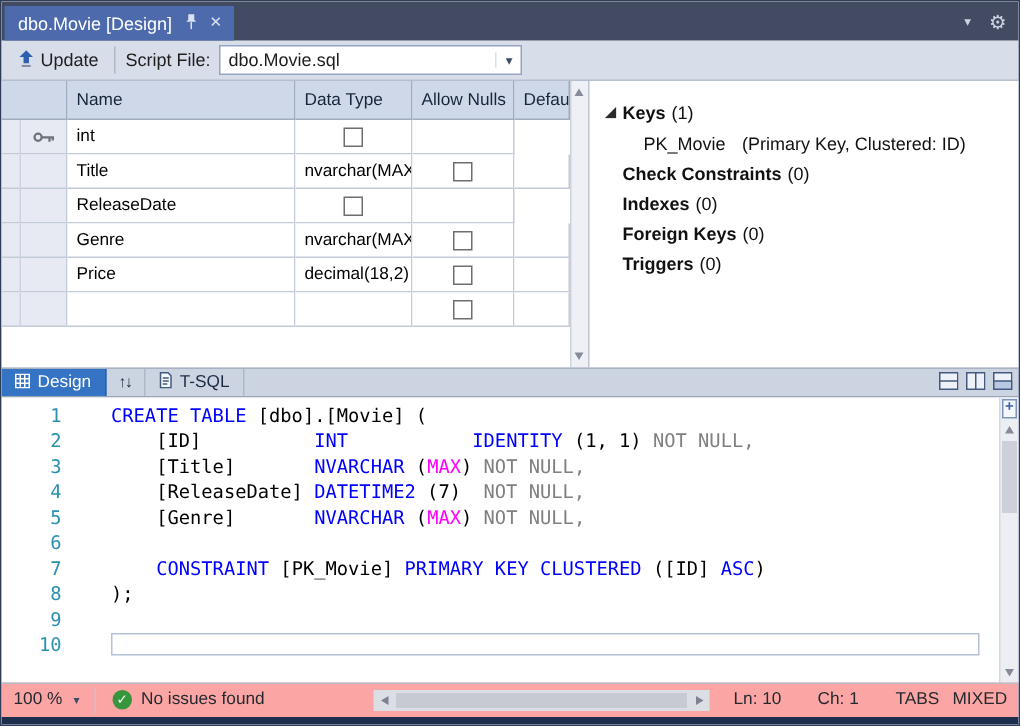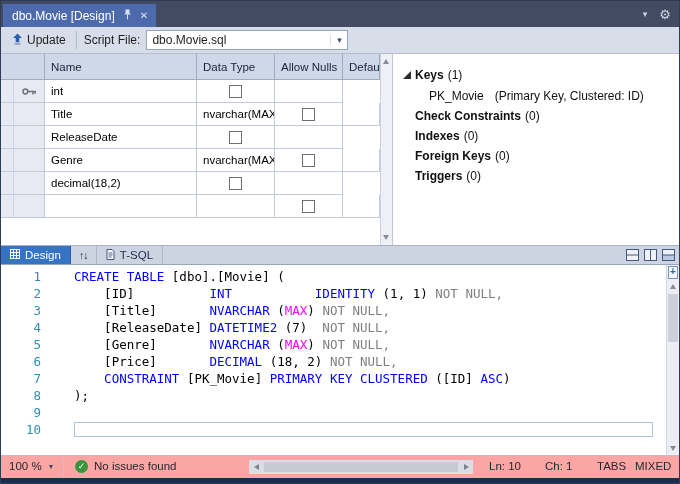--- a/index.html
+++ b/index.html
@@ -195,20 +195,21 @@
             <div class="cell name">Genre</div>
             <div class="cell type">nvarchar(MAX)</div>
             <div class="cell nulls">
               <span class="checkbox"></span>
             </div>
             <div class="cell default"></div>
           </div>
           <div class="grid-row">
             <div class="cell gutter"></div>
             <div class="cell selector"></div>
+            <div class="cell name">Price</div>
             <div class="cell type">decimal(18,2)</div>
             <div class="cell nulls">
               <span class="checkbox"></span>
             </div>
             <div class="cell default"></div>
           </div>
           <div class="grid-row">
             <div class="cell gutter"></div>
             <div class="cell selector"></div>
             <div class="cell name"></div>
@@ -322,21 +323,20 @@
         <div class="line">
           <span class="lnum">4</span>
           <span class="ltxt"><span class="c-pl">    [ReleaseDate] </span><span class="c-kw">DATETIME2</span><span class="c-pl"> (7)  </span><span class="c-cm">NOT NULL,</span></span>
         </div>
         <div class="line">
           <span class="lnum">5</span>
           <span class="ltxt"><span class="c-pl">    [Genre]       </span><span class="c-kw">NVARCHAR</span><span class="c-pl"> (</span><span class="c-mx">MAX</span><span class="c-pl">) </span><span class="c-cm">NOT NULL,</span></span>
         </div>
         <div class="line">
           <span class="lnum">6</span>
-          <span class="ltxt"><span class="c-pl">    [Price]       </span><span class="c-kw">DECIMAL</span><span class="c-pl"> (18, 2) </span><span class="c-cm">NOT NULL,</span></span>
         </div>
         <div class="line">
           <span class="lnum">7</span>
           <span class="ltxt"><span class="c-pl">    </span><span class="c-kw">CONSTRAINT</span><span class="c-pl"> [PK_Movie] </span><span class="c-kw">PRIMARY KEY CLUSTERED</span><span class="c-pl"> ([ID] </span><span class="c-kw">ASC</span><span class="c-pl">)</span></span>
         </div>
         <div class="line">
           <span class="lnum">8</span>
           <span class="ltxt"><span class="c-pl">);</span></span>
         </div>
         <div class="line">

